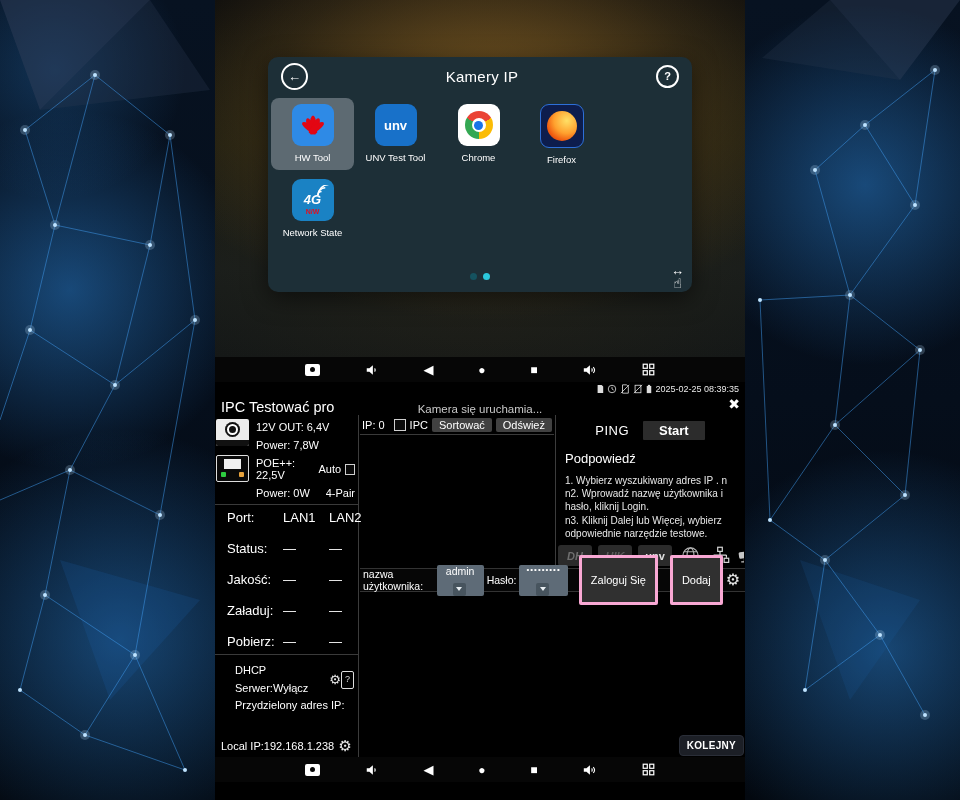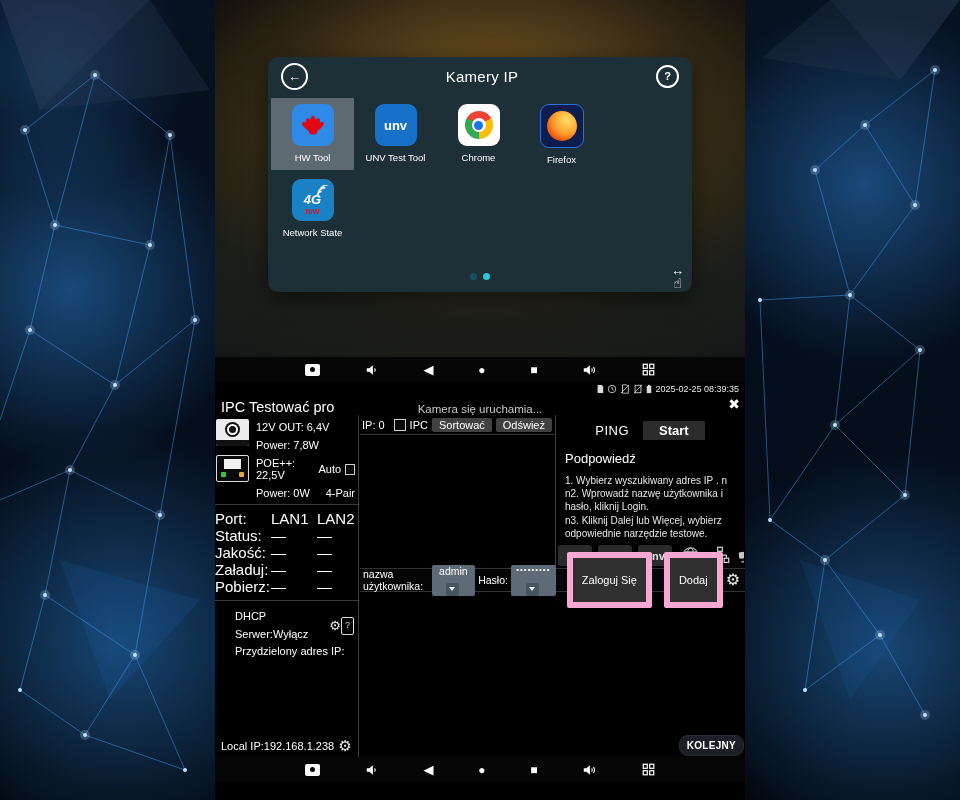--- a/index.html
+++ b/index.html
@@ -19,21 +19,21 @@
       linear-gradient(180deg,#0a0b0c 0%,#15170f 40%,#161b1b 75%,#121617 100%);}
   .dialog{position:absolute;left:53px;top:57px;width:424px;height:235px;background:#1d2f37;
     border-radius:10px;box-shadow:0 6px 24px rgba(0,0,0,.55);}
   .dlg-header{display:flex;align-items:center;height:38px;padding:0 13px;}
   .circle-btn{width:23px;height:23px;border:2px solid #fff;border-radius:50%;display:flex;
     align-items:center;justify-content:center;color:#fff;font-size:13px;line-height:1;}
   .circle-btn.help{width:19px;height:19px;font-size:11px;font-weight:bold;}
   .dlg-title{flex:1;text-align:center;color:#fff;font-size:15px;letter-spacing:.3px;}
   .apps-row{display:flex;padding:3px 0 0 3px;}
   .app-tile{width:83px;display:flex;flex-direction:column;align-items:center;padding-top:6px;height:66px;}
-  .app-tile.sel{background:#5d6a72;border-radius:1px;}
+  .app-tile.sel{background:#5d6a72;border-radius:8px;}
   .app-icon{width:42px;height:42px;border-radius:9px;position:relative;display:flex;
     align-items:center;justify-content:center;overflow:hidden;}
   .app-label{margin-top:6px;font-size:9.5px;color:#fff;white-space:nowrap;}
   .icon-hw{background:#2e8ae6;}
   .icon-unv{background:#1871c9;color:#fff;font-weight:bold;font-size:13px;}
   .icon-mp{background:transparent;}
   .mp-ball{width:42px;height:42px;border-radius:50%;background:radial-gradient(circle at 35% 30%,#52b7f2,#1663c0 62%,#0c3a80);
     display:flex;align-items:center;justify-content:center;position:relative;}
   .icon-chrome{background:#fff;}
   .chrome-ball{width:28px;height:28px;border-radius:50%;position:relative;
@@ -80,21 +80,21 @@
   .dc-icon{width:33px;height:27px;background:#ececec;border-radius:2px;position:relative;}
   .dc-icon .dc-c{position:absolute;left:9px;top:3px;width:15px;height:15px;border-radius:50%;background:#111;
     box-shadow:inset 0 0 0 2px #111, inset 0 0 0 4px #fff;}
   .dc-icon .dc-lbl{position:absolute;left:0;right:0;bottom:0;height:6px;background:#111;border-radius:0 0 2px 2px;}
   .lan-icon{width:33px;height:27px;background:#0a0a0a;border:1px solid #ddd;border-radius:2px;position:relative;box-sizing:border-box;}
   .lan-icon .jack{position:absolute;left:7px;top:3px;width:17px;height:10px;background:#f0f0f0;}
   .lan-icon .led-g{position:absolute;left:4px;bottom:4px;width:5px;height:5px;border-radius:1px;background:#2ecc40;}
   .lan-icon .led-y{position:absolute;right:4px;bottom:4px;width:5px;height:5px;border-radius:1px;background:#e8a33d;}
   .cb{display:inline-block;width:11px;height:11px;border:1px solid #cfcfcf;background:#0a0a0a;margin-left:4px;box-sizing:border-box;}
   .divider{border-top:1px solid #3a3a3a;margin:5px 0 4px 0;}
-  .port-table{display:grid;grid-template-columns:56px 46px 38px;row-gap:0;padding:1px 2px 0 0;font-size:15px;}
+  .port-table{display:grid;grid-template-columns:56px 46px 38px;row-gap:16px;padding:1px 2px 0 12px;font-size:13px;}
   .dhcp{padding:3px 4px 0 20px;line-height:1.6;}
   .dhcp .l1{display:flex;align-items:center;}
   .gear{color:#e8e8e8;font-size:13px;line-height:1;}
   .doc-q{margin-left:auto;width:13px;height:16px;border:1px solid #ddd;border-radius:2px;display:flex;
     align-items:center;justify-content:center;font-size:9px;color:#ddd;}
   .localip{position:absolute;left:0;right:0;bottom:0;height:23px;display:flex;align-items:center;
     padding:0 6px;gap:0;}
   .localip .val{}
   .localip .gear{margin-left:auto;font-size:15px;}
 
@@ -124,25 +124,25 @@
     gap:3px;padding:0 3px;box-sizing:border-box;font-size:10.5px;}
   .select{height:31px;background:#5e6b77;border-radius:2px;display:flex;align-items:center;color:#fff;flex-direction:column;}
   .select .stxt{padding:0 4px;flex:1;white-space:nowrap;overflow:hidden;}
   .select .chev{width:13px;height:13px;margin-right:2px;background:#47545e;border-radius:2px;display:flex;
     align-items:center;justify-content:center;}
   .chev i{display:block;width:0;height:0;border-left:3.5px solid transparent;border-right:3.5px solid transparent;
     border-top:4.5px solid #e8eef2;}
   .sel-user{width:62px;}
   .sel-pass{width:64px;}
   .sel-pass .stxt{font-size:8px;letter-spacing:1px;}
-  .lbtn{background:#303030;border:6px solid #f9a8d4;color:#fff;font-size:11px;height:18px;display:flex;
+  .lbtn{background:#303030;border:3px solid #f9a8d4;color:#fff;font-size:11px;height:18px;display:flex;
     align-items:center;justify-content:center;border-radius:2px;padding:13px 9px;white-space:nowrap;}
   .login-bar .gear{font-size:16px;margin-left:auto;margin-right:2px;}
   .next-btn{position:absolute;right:1px;bottom:1px;background:#1c1f26;border:1px solid #2a2e38;color:#fff;
-    font-size:10px;font-weight:bold;padding:4px 7px;border-radius:9px;letter-spacing:.3px;}
+    font-size:10px;font-weight:bold;padding:4px 7px;border-radius:4px;letter-spacing:.3px;}
 </style>
 </head>
 <body>
 
 <div class="stage">
 
   <svg class="bgsvg" width="960" height="800" viewBox="0 0 960 800">
     <defs>
       <linearGradient id="bgG" x1="0" y1="0" x2="0" y2="1">
         <stop offset="0" stop-color="#071221"></stop>

